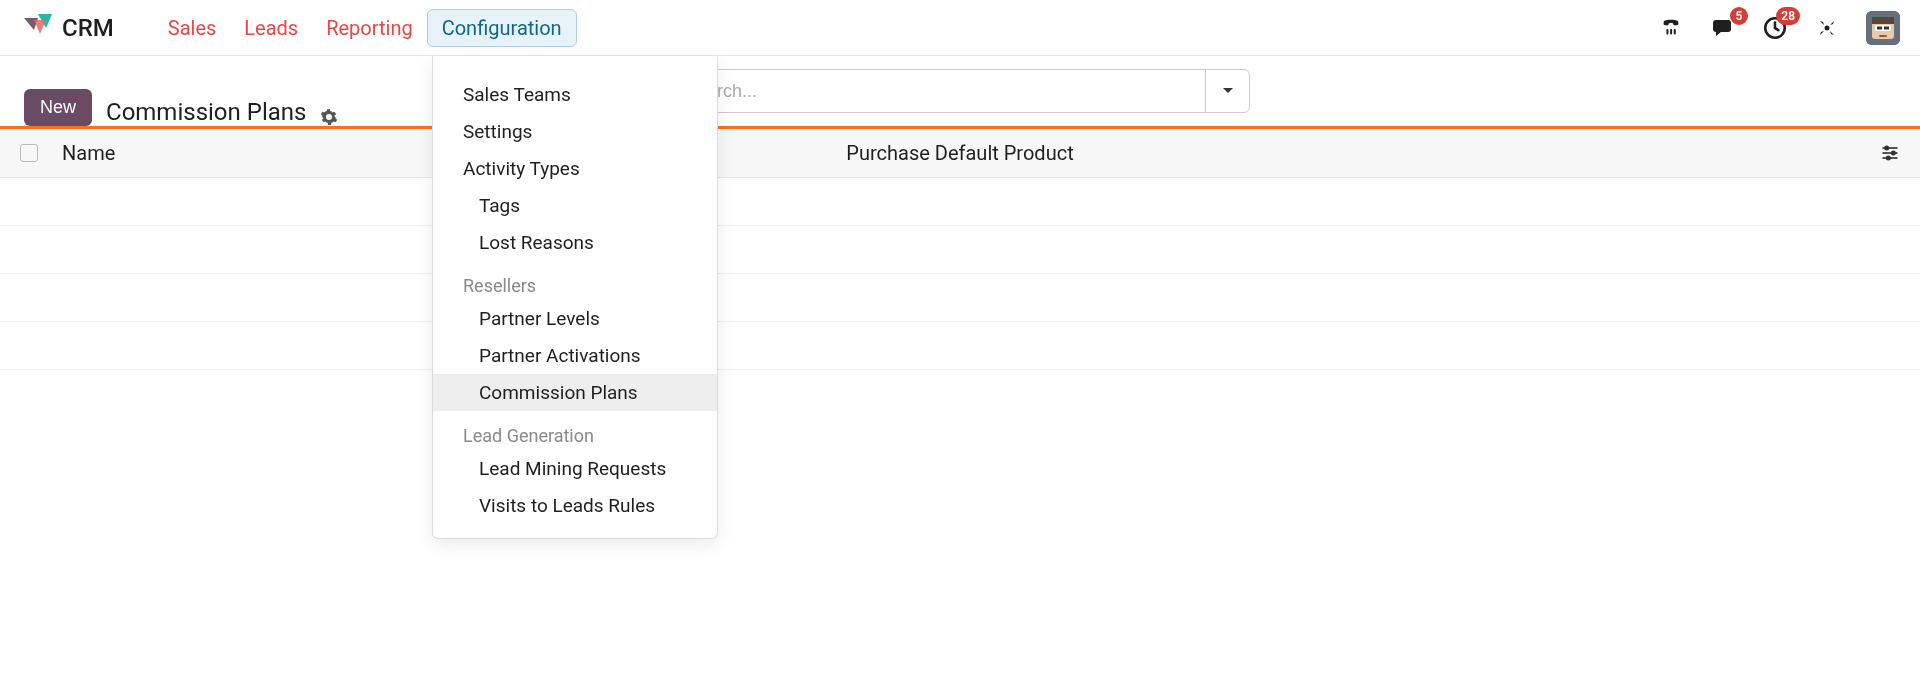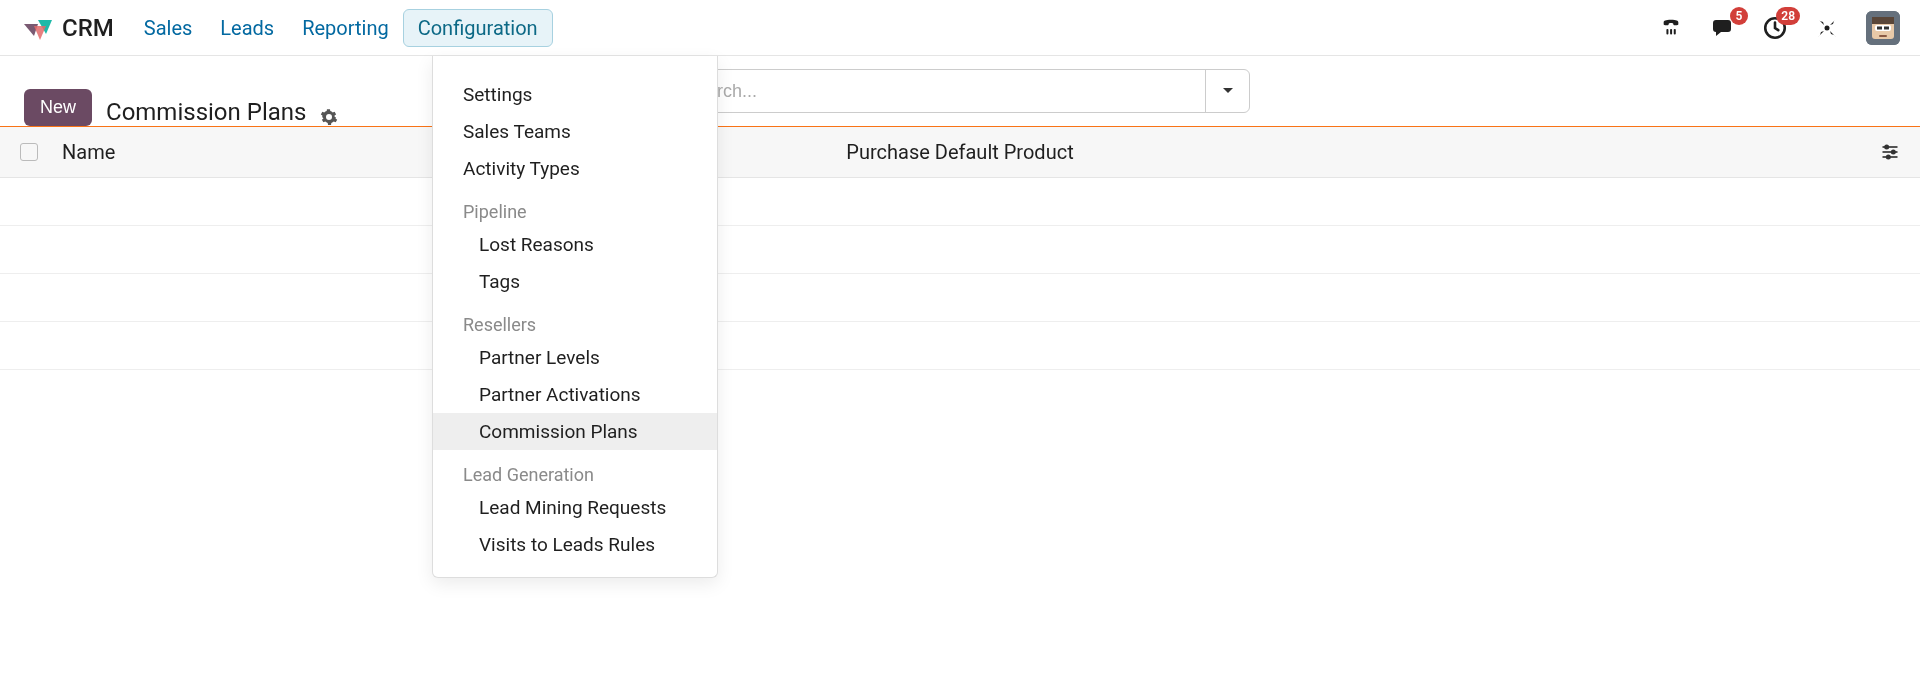--- a/index.html
+++ b/index.html
@@ -1,40 +1,40 @@
 <!DOCTYPE html>
 <html><head>
 <meta charset="utf-8">
 <style>
   * { box-sizing: border-box; margin: 0; padding: 0; }
   html, body { width: 1920px; height: 682px; font-family: -apple-system, BlinkMacSystemFont, "Segoe UI", Roboto, "Helvetica Neue", Arial, sans-serif; font-size: 17px; color: #1f1f1f; background: #fff; overflow: hidden; }
   
   .navbar { display: flex; align-items: center; height: 56px; padding: 0 20px 0 24px; border-bottom: 1px solid #e5e5e5; position: relative; }
-  .brand-wrap { display: flex; align-items: flex-end; gap: 10px; margin-right: 16px; }
+  .brand-wrap { display: flex; align-items: flex-start; gap: 10px; margin-right: 40px; }
   .brand-logo { width: 28px; height: 22px; }
   .brand-text { font-size: 24px; font-weight: 500; color: #1f1f1f; }
   .nav-links { display: flex; align-items: center; gap: 0; }
-  .nav-item { font-size: 20px; color: #0369a1; padding: 6px 14px; border-radius: 6px; cursor: pointer; }
+  .nav-item { font-size: 20px; color: #ef4444; padding: 6px 14px; border-radius: 6px; cursor: pointer; }
   .nav-item.active { background: #e7f3f8; border: 1px solid #a7d1e0; color: #0d6986; }
   .nav-right { margin-left: auto; display: flex; align-items: center; gap: 26px; }
   .icon-btn { position: relative; width: 26px; height: 26px; display: flex; align-items: center; justify-content: center; cursor: pointer; }
   .badge { position: absolute; top: -8px; right: -12px; min-width: 18px; height: 18px; padding: 0 5px; border-radius: 10px; background: #d23f3a; color: #fff; font-size: 12px; font-weight: 600; line-height: 18px; text-align: center; }
   .company-name { font-size: 20px; color: #333; }
   .avatar { width: 34px; height: 34px; border-radius: 6px; background: #6b7a88; display: flex; align-items: center; justify-content: center; overflow: hidden; }
   
   .action-bar { display: flex; align-items: flex-end; height: 70px; padding: 0 24px; gap: 14px; position: relative; }
   .btn-new { background: #6b4a63; color: #fff; font-size: 18px; font-weight: 500; padding: 8px 16px; border-radius: 6px; border: none; cursor: pointer; }
   .page-title { font-size: 24px; font-weight: 400; color: #1f1f1f; }
   .gear-small { width: 18px; height: 18px; color: #555; cursor: pointer; }
   .search-wrap { position: absolute; left: 50%; transform: translateX(-50%); display: flex; align-items: center; border: 1px solid #ccc; border-radius: 6px; overflow: hidden; height: 44px; width: 580px; top: 13px; }
   .search-input { flex: 1; border: none; outline: none; font-size: 18px; padding: 0 14px; height: 100%; color: #333; }
   .search-input::placeholder { color: #aaa; }
   .search-caret { width: 44px; height: 100%; border-left: 1px solid #ccc; display: flex; align-items: center; justify-content: center; cursor: pointer; }
   
-  .table-header { display: flex; align-items: center; height: 52px; background: #f7f7f7; border-top: 1px solid #f97316; border-bottom: 1px solid #e5e5e5; padding: 0 20px; position: relative; }
+  .table-header { display: flex; align-items: center; height: 52px; background: #f7f7f7; border-top: 3px solid #f97316; border-bottom: 1px solid #e5e5e5; padding: 0 20px; position: relative; }
   .chk { width: 18px; height: 18px; border: 1.5px solid #bbb; border-radius: 3px; margin-right: 24px; cursor: pointer; }
   .col-name { font-size: 20px; color: #1f1f1f; flex: 0 0 700px; }
   .col-product { font-size: 20px; color: #1f1f1f; position: absolute; left: 50%; transform: translateX(-50%); }
   .adjust-icon { margin-left: auto; width: 20px; height: 20px; color: #444; cursor: pointer; }
   
   .row { height: 48px; border-bottom: 1px solid #eee; }
   
   .dropdown { position: absolute; top: 56px; left: 432px; width: 286px; background: #fff; border: 1px solid #ddd; border-top: none; border-radius: 0 0 6px 6px; box-shadow: 0 6px 18px rgba(0,0,0,0.08); padding: 20px 0 14px 0; z-index: 100; }
   .dd-item { font-size: 19px; color: #1f1f1f; padding: 7px 30px; cursor: pointer; }
   .dd-item.hover { background: #eee; }
@@ -138,27 +138,26 @@
       </svg>
   </span>
 </div>
 
 <div class="row"></div>
 <div class="row"></div>
 <div class="row"></div>
 <div class="row"></div>
 
 <div class="dropdown">
+  <div class="dd-item">Sales Teams</div>
   <div class="dd-item">Settings</div>
-  <div class="dd-item">Sales Teams</div>
   <div class="dd-item">Activity Types</div>
 
-  <div class="dd-header">Pipeline</div>
+  <div class="dd-item dd-sub">Tags</div>
   <div class="dd-item dd-sub">Lost Reasons</div>
-  <div class="dd-item dd-sub">Tags</div>
 
   <div class="dd-header">Resellers</div>
   <div class="dd-item dd-sub">Partner Levels</div>
   <div class="dd-item dd-sub">Partner Activations</div>
   <div class="dd-item dd-sub hover">Commission Plans</div>
 
   <div class="dd-header">Lead Generation</div>
   <div class="dd-item dd-sub">Lead Mining Requests</div>
   <div class="dd-item dd-sub">Visits to Leads Rules</div>
 </div>

